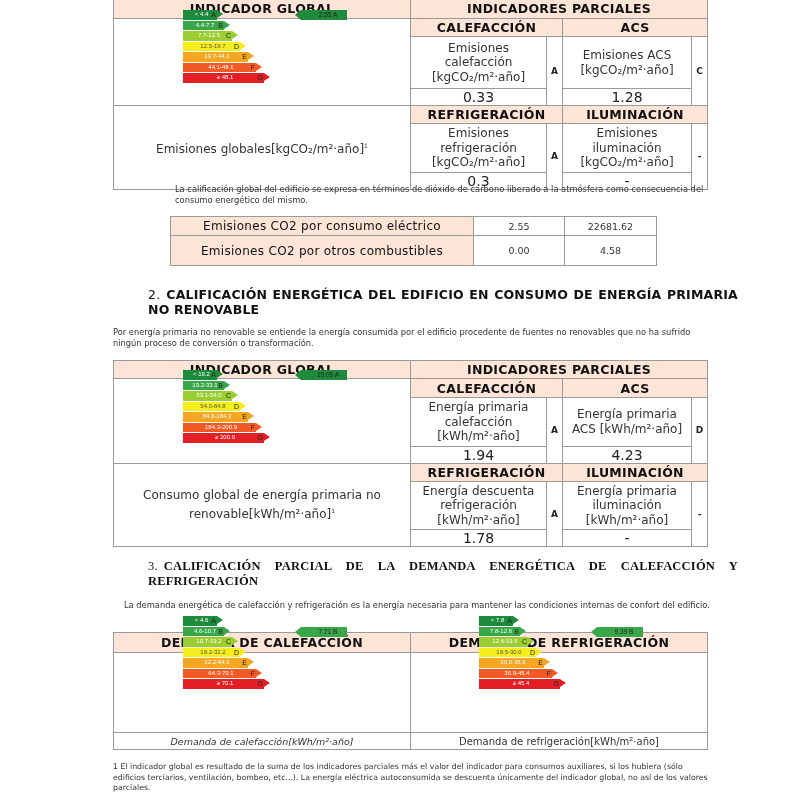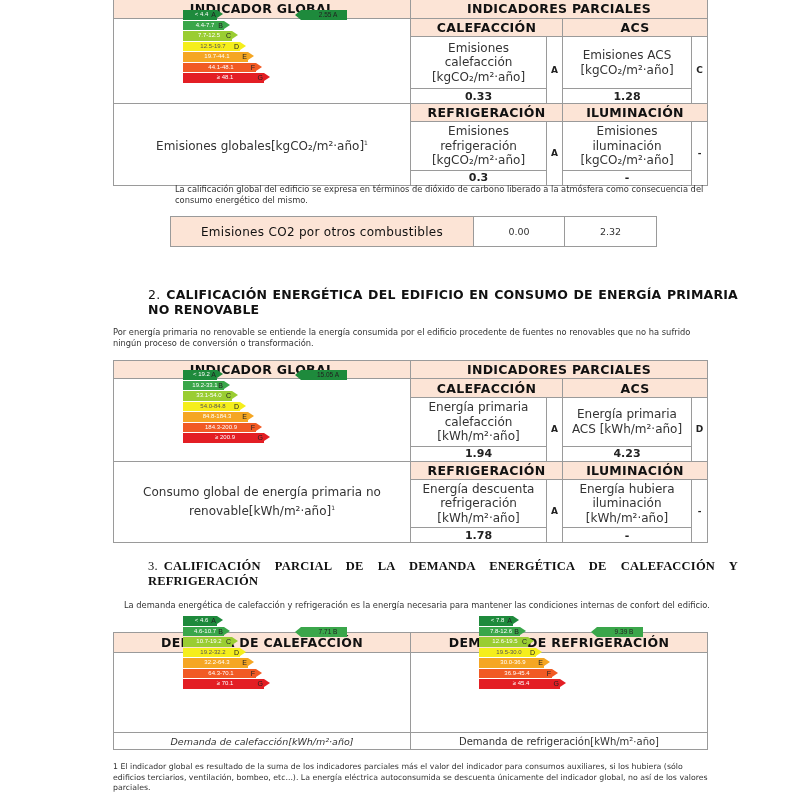--- a/index.html
+++ b/index.html
@@ -4,21 +4,21 @@
 <style>
   * { box-sizing: border-box; margin: 0; padding: 0; }
   html, body { width: 800px; height: 800px; background: #ffffff; overflow: hidden; }
   body { font-family: "DejaVu Sans", sans-serif; color: #222; position: relative; }
 
   .tbl { position: absolute; border-collapse: collapse; table-layout: fixed; }
   .tbl td, .tbl th { border: 1px solid #9a9a9a; text-align: center; vertical-align: middle; }
   .hdr { background: #fce4d6; font-weight: bold; font-size: 12.5px; letter-spacing: 0.3px; color: #111; }
   .sub { background: #fce4d6; font-weight: bold; font-size: 12.5px; letter-spacing: 0.3px; color: #111; }
   .cell-lbl { font-size: 12px; line-height: 14.5px; color: #333; padding: 2px 2px; }
-  .cell-val { font-size: 11px; font-weight: bold; color: #222; height: 15px; }
+  .cell-val { font-size: 14px; font-weight: normal; color: #222; height: 15px; }
   .cell-cls { font-size: 9px; font-weight: bold; width: 16px; color: #222; }
   .global-lbl { font-size: 12px; line-height: 15px; color: #333; }
   sup { font-size: 6px; }
 
   .scale { position: absolute; }
   .bar { position: absolute; height: 9.5px; font-size: 6px; line-height: 9.5px; color: #fff; padding-left: 3px; font-family: "Liberation Sans", sans-serif; white-space: nowrap; }
   .bar::after { content: ""; position: absolute; right: -6px; top: 0; border-top: 4.75px solid transparent; border-bottom: 4.75px solid transparent; border-left: 6px solid var(--c); }
   .bar .ltr { position: absolute; right: 1px; top: 0; font-size: 7px; color: #222; }
   .marker { position: absolute; height: 10px; width: 46px; font-size: 6.5px; line-height: 10px; color: #222; padding-left: 8px; font-family: "Liberation Sans", sans-serif; }
   .marker::before { content: ""; position: absolute; left: -6px; top: 0; border-top: 5px solid transparent; border-bottom: 5px solid transparent; border-right: 6px solid var(--c); }
@@ -89,24 +89,29 @@
 
 <div class="note" style="left:175px; top:184px; width:535px;">La calificación global del edificio se expresa en términos de dióxido de carbono liberado a la atmósfera como consecuencia del consumo energético del mismo.</div>
 
 <table class="tbl" style="left:170px; top:216px; width:486px;">
   <colgroup>
       <col style="width:303px">
       <col style="width:91px">
       <col style="width:92px">
     </colgroup>
   <tbody>
+  <tr style="height:19px">
+    <td class="hdr" style="font-weight:normal; font-size:12px;">Emisiones CO2 por consumo eléctrico</td>
+    <td style="font-size:9.5px; color:#333;">2.55</td>
+    <td style="font-size:9.5px; color:#333;">22681.62</td>
+  </tr>
   <tr style="height:30px">
     <td class="hdr" style="font-weight:normal; font-size:12px;">Emisiones CO2 por otros combustibles</td>
     <td style="font-size:9.5px; color:#333;">0.00</td>
-    <td style="font-size:9.5px; color:#333;">2.32</td>
+    <td style="font-size:9.5px; color:#333;">4.58</td>
   </tr>
 </tbody>
   </table>
 
 <div class="section-title" style="left:148px; top:287px; width:590px; text-align:justify;">
   <span class="section-num">2.</span><span>CALIFICACIÓN ENERGÉTICA DEL EDIFICIO EN CONSUMO DE ENERGÍA PRIMARIA NO RENOVABLE</span>
 </div>
 <div class="note" style="left:113px; top:327px; width:600px;">Por energía primaria no renovable se entiende la energía consumida por el edificio procedente de fuentes no renovables que no ha sufrido ningún proceso de conversión o transformación.</div>
 
 <table class="tbl" style="left:113px; top:360px; width:594px;">
@@ -149,21 +154,21 @@
     <td class="cell-val">4.23</td>
   </tr>
   <tr style="height:18px">
     <td rowspan="3" class="global-lbl"><span>Consumo global de energía primaria no renovable[kWh/m²·año]</span><sup>1</sup></td>
     <td class="sub" colspan="2">REFRIGERACIÓN</td>
     <td class="sub" colspan="2">ILUMINACIÓN</td>
   </tr>
   <tr style="height:46px">
     <td class="cell-lbl">Energía descuenta refrigeración [kWh/m²·año]</td>
     <td class="cell-cls" rowspan="2">A</td>
-    <td class="cell-lbl">Energía hubiera iluminación [kWh/m²·año]</td>
+    <td class="cell-lbl">Energía primaria iluminación [kWh/m²·año]</td>
     <td class="cell-cls" rowspan="2">-</td>
   </tr>
   <tr style="height:14px">
     <td class="cell-val">1.78</td>
     <td class="cell-val">-</td>
   </tr>
 </tbody>
   </table>
 
 <div class="section-title" style="left:148px; top:559px; width:590px; text-align:justify; text-align-last:left;font-family:Liberation Serif, serif;">

